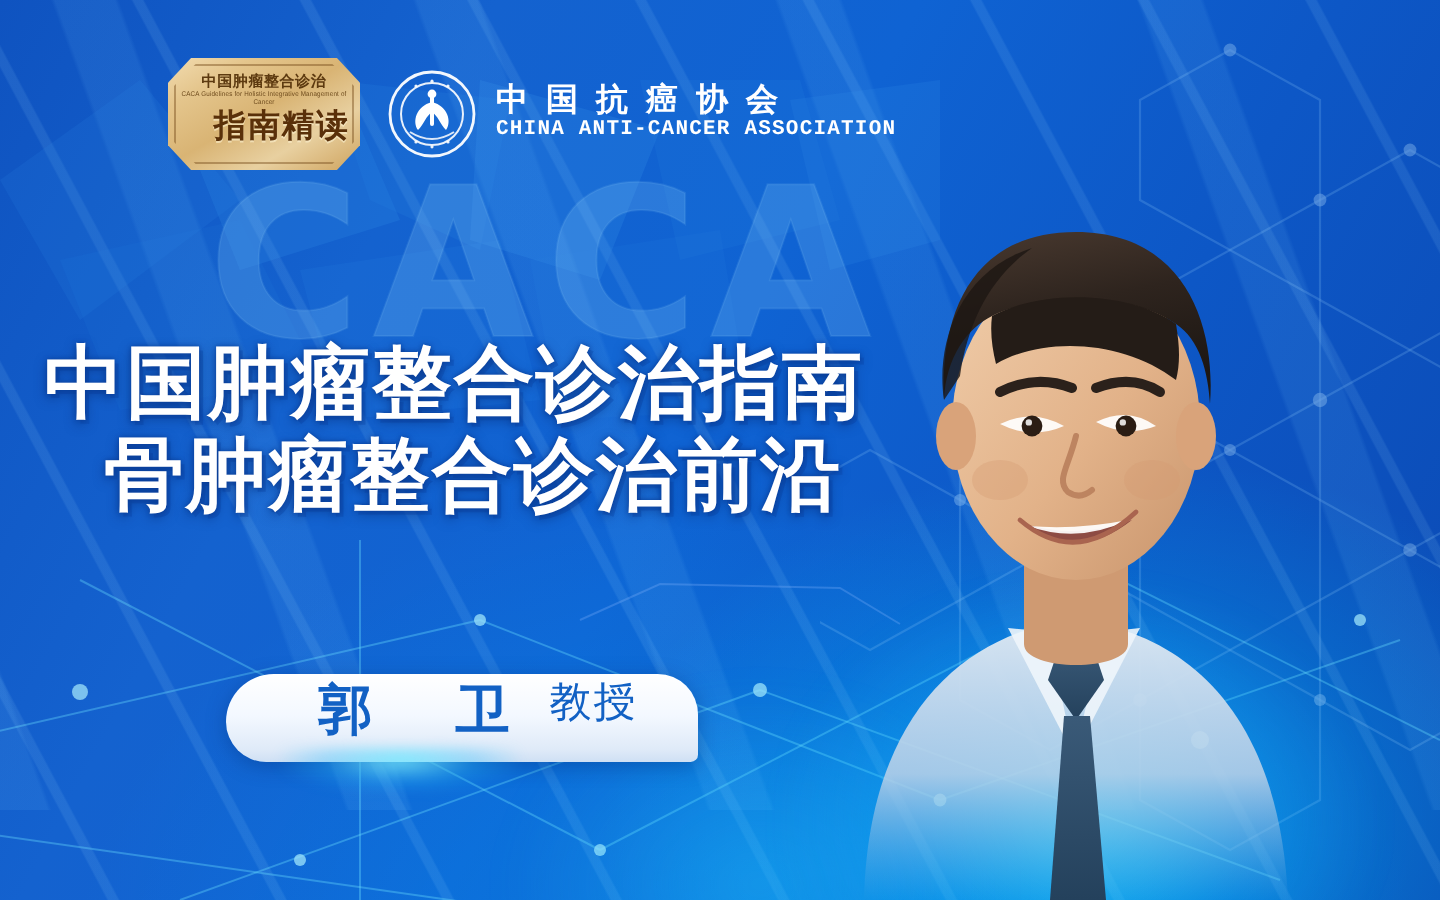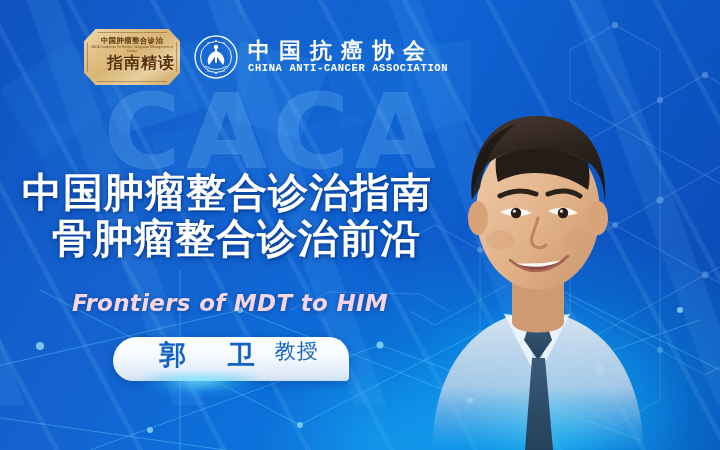--- a/index.html
+++ b/index.html
@@ -84,21 +84,21 @@
       font-size:7.5px; font-weight:bold; color:#5d3a10; letter-spacing:.3px; }
   .gbadge .bt2{ position:absolute; left:0; right:0; top:16px; text-align:center;
       font-size:3.4px; color:#6d4a1c; letter-spacing:.1px; transform:scaleX(.92); }
   .gbadge .bt3{ position:absolute; left:18px; right:0; top:24px; text-align:center;
       font-size:16px; font-weight:bold; color:#5a3009; letter-spacing:1px;
       text-shadow:0 1px 0 rgba(255,245,215,.55); }
 
   .caca{ display:flex; align-items:center; gap:10px; }
   .emblem{ width:44px; height:44px; position:relative; }
   .cacatext{ display:flex; flex-direction:column; gap:1px; }
-  .cn{ font-size:22px; font-weight:bold; color:#ffffff; letter-spacing:9px;
+  .cn{ font-size:16px; font-weight:bold; color:#ffffff; letter-spacing:9px;
        font-family:"DejaVu Sans", sans-serif; line-height:1.05; }
   .en{ font-size:10.5px; font-weight:bold; color:#ffffff; letter-spacing:.6px;
        font-family:Liberation Mono, monospace; line-height:1.1; }
 
   
   .title-wrap{ position:absolute; left:0; top:170px; width:480px; }
   .t-line{
     font-family:"DejaVu Sans", sans-serif;
     font-weight:bold; color:#ffffff; font-size:40px; line-height:1.14;
     letter-spacing:1px;
@@ -312,21 +312,20 @@
         <div class="en">CHINA ANTI-CANCER ASSOCIATION</div>
       </div>
     </div>
   </div>
 
   <div class="title-wrap">
     <div class="t-line t1">中国肿瘤整合诊治指南</div>
     <div class="t-line t2">骨肿瘤整合诊治前沿</div>
   </div>
 
-  <div class="subtitle">Frontiers of MDT to HIM</div>
 
   <div class="nameplate">
     <span class="nm">郭 卫</span>
     <span class="nt">教授</span>
   </div>
   <div class="plate-glow"></div>
 
 </div>
 
 </body></html>

